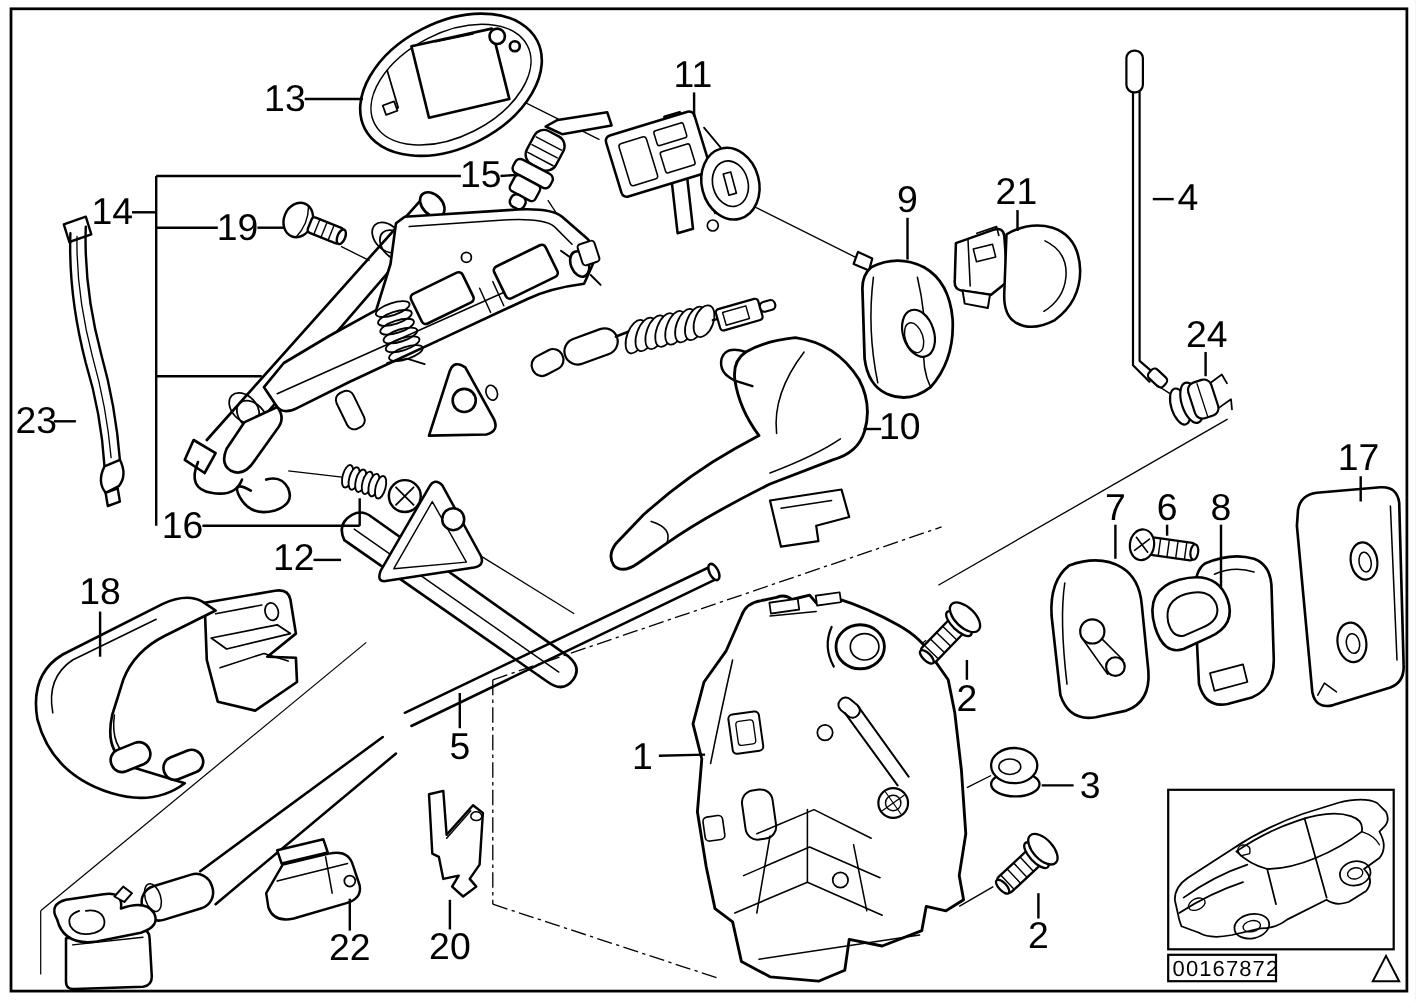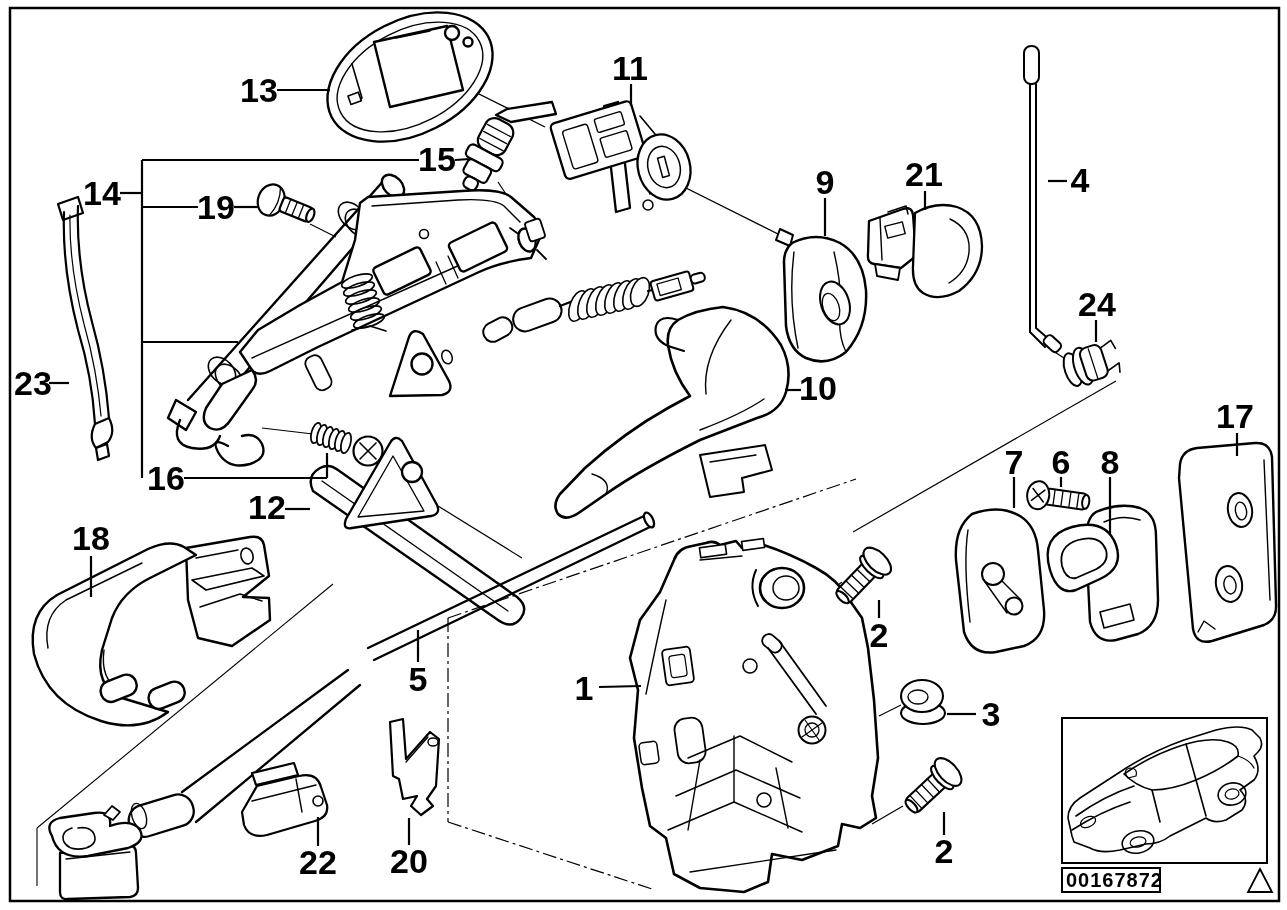--- a/index.html
+++ b/index.html
@@ -2,21 +2,20 @@
 <html><head>
 <meta charset="utf-8">
 <style>
   html,body{margin:0;padding:0;background:#e8e8e8;}
   #stage{
     position:relative;
     width:1287px;height:910px;
     background:#ffffff;
     font-family:"Liberation Sans", sans-serif;
     overflow:hidden;
-    font-weight:bold;
   }
   #stage svg{display:block;width:1287px;height:910px;}
   .part-label{
     font-family:"Liberation Sans", sans-serif;
     font-size:34px;
     fill:#000;
   }
   .image-number-text{
     font-family:"Liberation Sans", sans-serif;
     font-size:20px;

